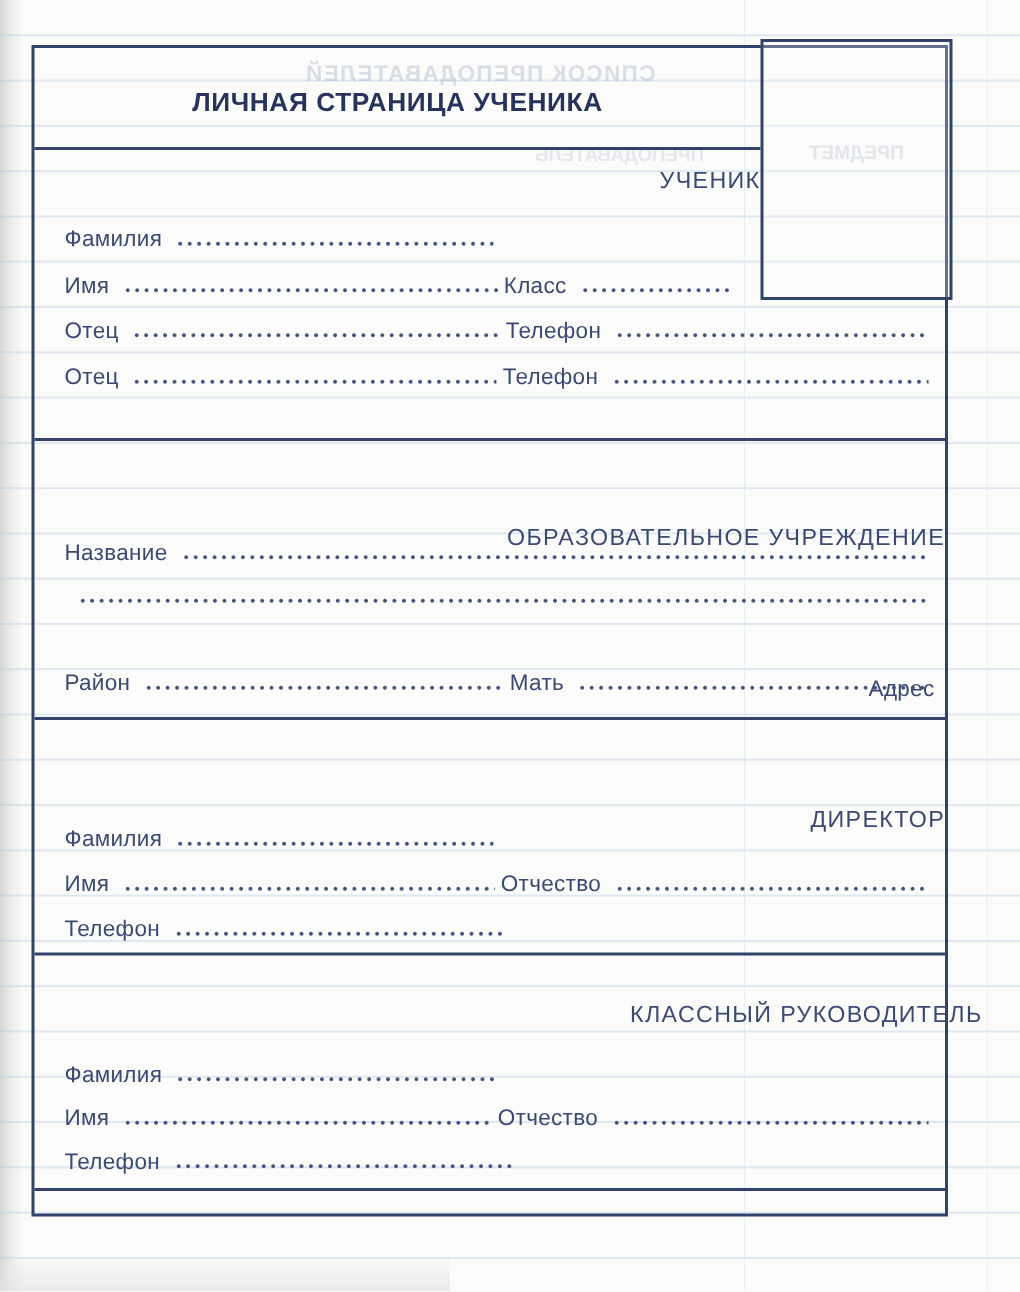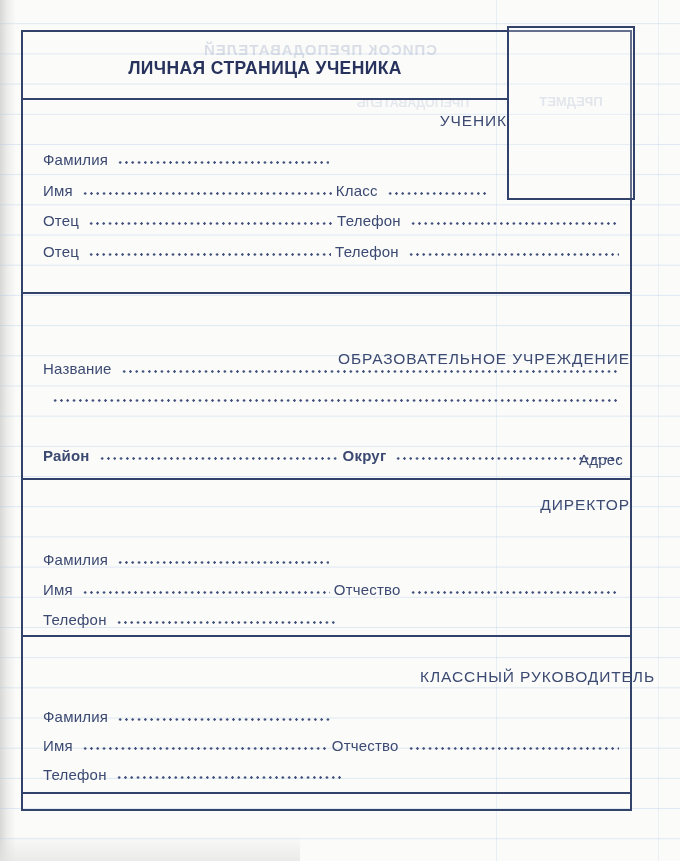--- a/index.html
+++ b/index.html
@@ -109,30 +109,30 @@
             <span class="lbl">Название</span>
             <div class="dots fill"></div>
           </div>
           <div class="row" style="height: 29px;">
             <div class="dots fill"></div>
           </div>
           <div class="row" style="height: 29px; flex-direction: column;">
             <span class="lbl">Адрес</span>
             <div class="dots fill"></div>
           </div>
-          <div class="row" style="height: 29px; font-weight: bold;">
+          <div class="row" style="height: 29px;">
             <span class="lbl">Район</span>
             <div class="dots" style="flex: 0 0 240px;"></div>
-            <span class="lbl">Округ</span>
+            <span class="lbl">Мать</span>
             <div class="dots fill"></div>
           </div>
         </div>
       </div>
       <div class="section">
-        <div class="sec-head" style="top: 464px;">ДИРЕКТОР</div>
+        <div class="sec-head" style="top: 506px;">ДИРЕКТОР</div>
         <div class="rows" style="top: 508px;">
           <div class="row" style="height: 30px;">
             <span class="lbl">Фамилия</span>
             <div class="dots" style="flex: 0 0 212px;"></div>
           </div>
           <div class="row" style="height: 30px;">
             <span class="lbl">Имя</span>
             <div class="dots" style="flex: 0 0 248px;"></div>
             <span class="lbl">Отчество</span>
             <div class="dots fill"></div>

